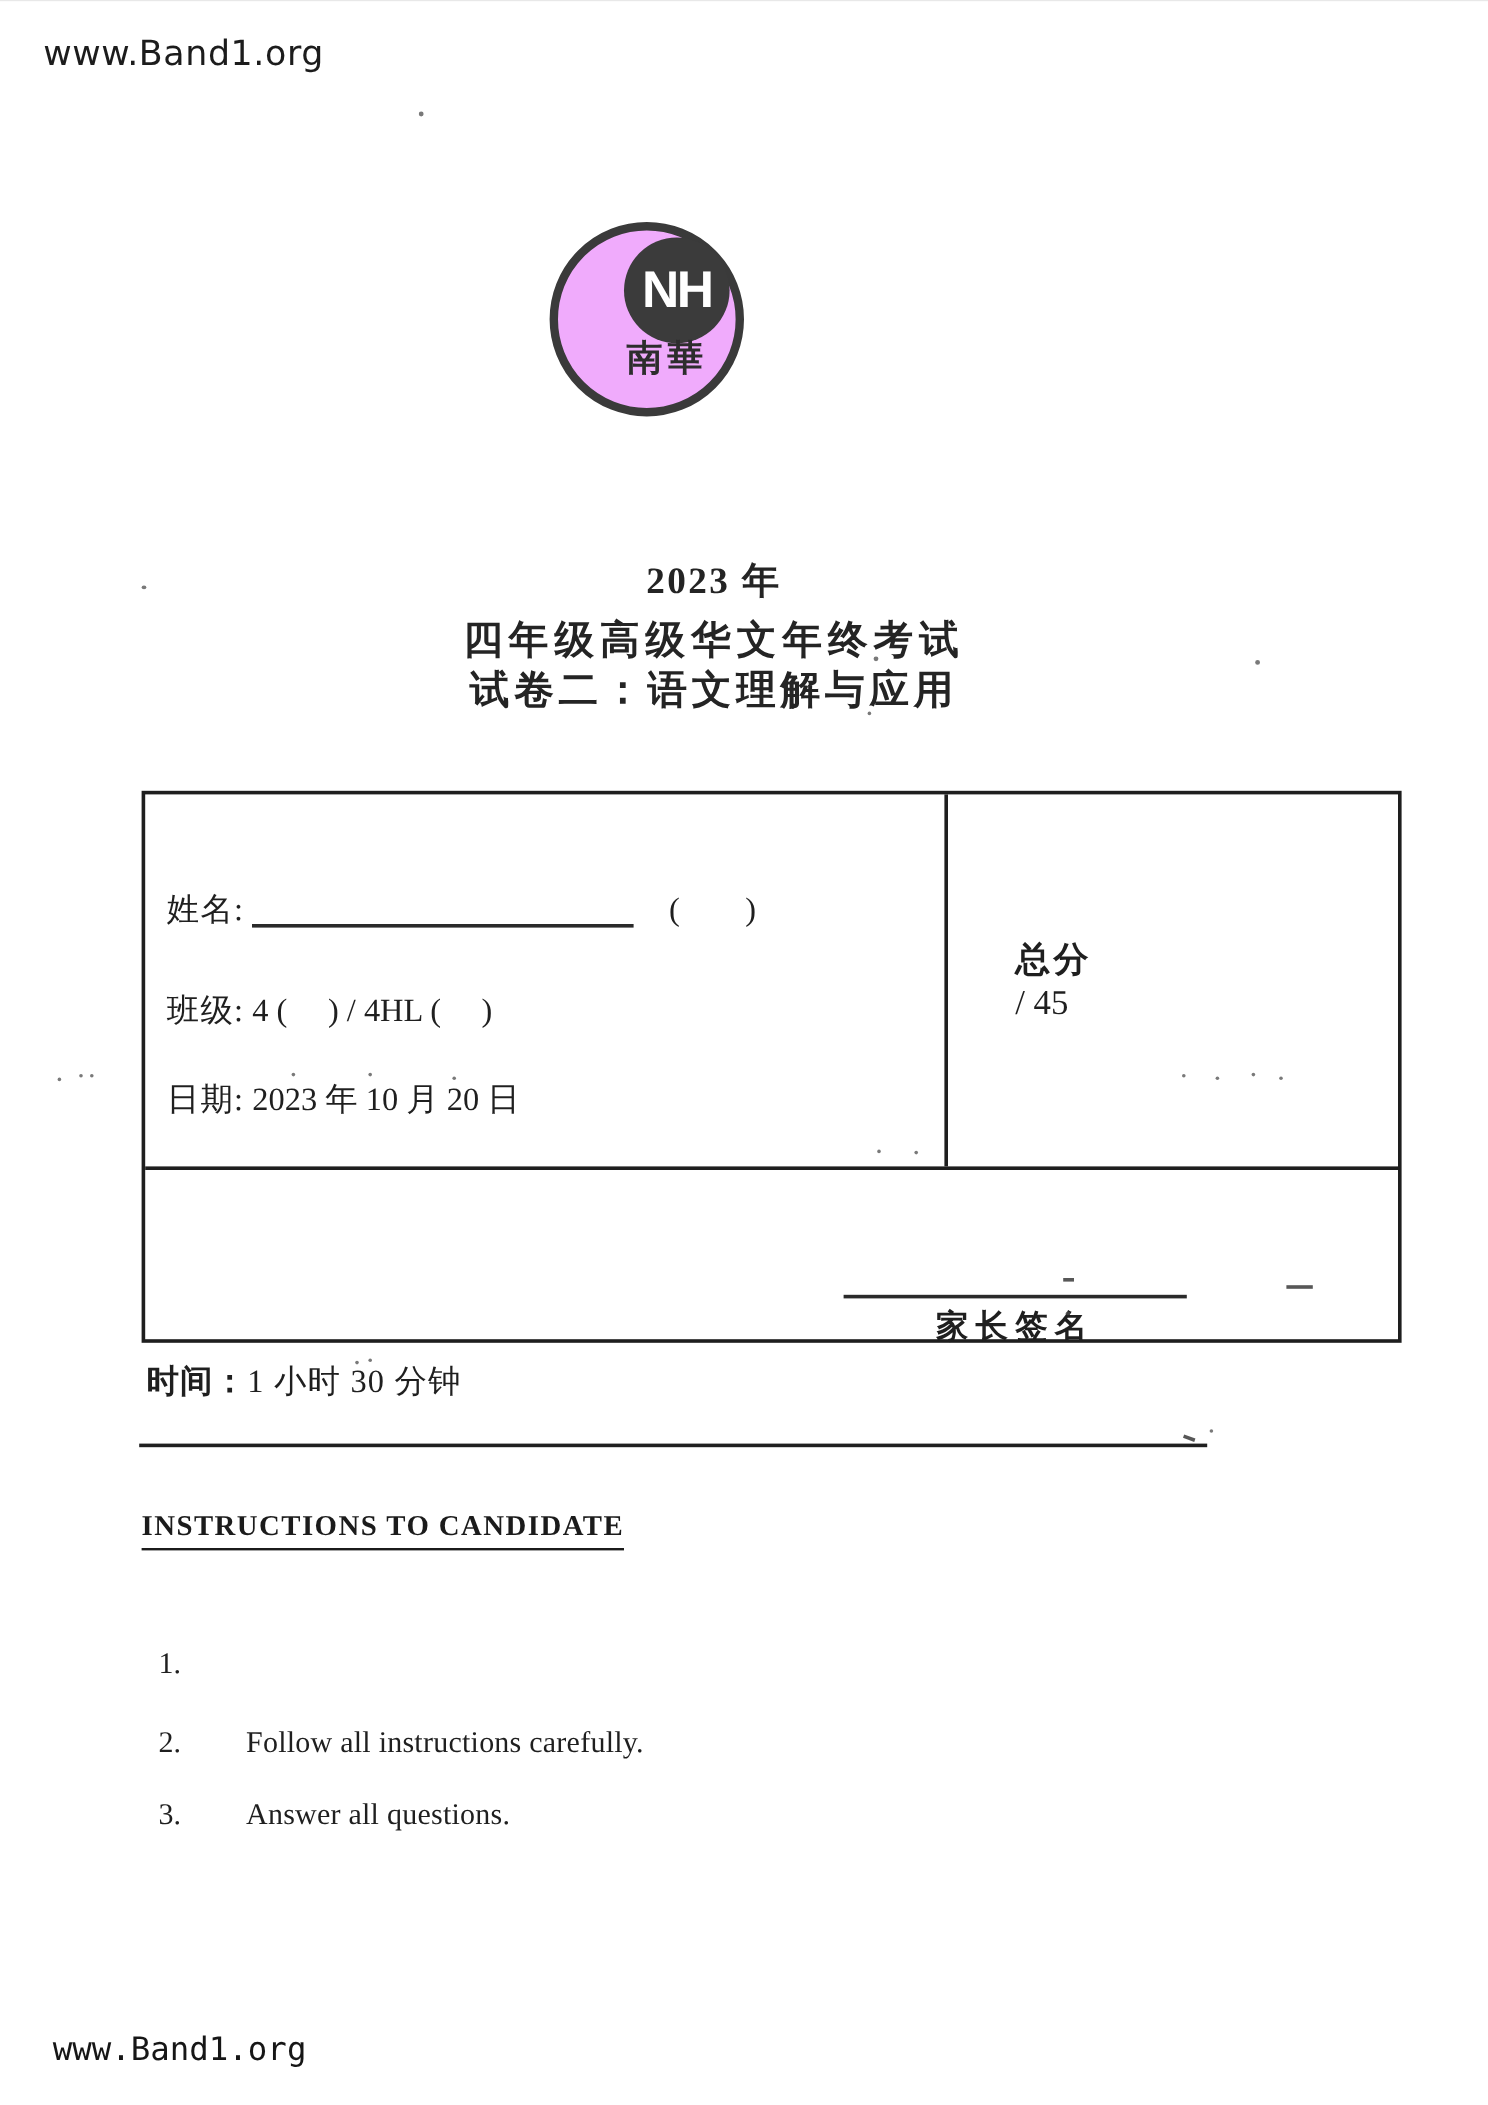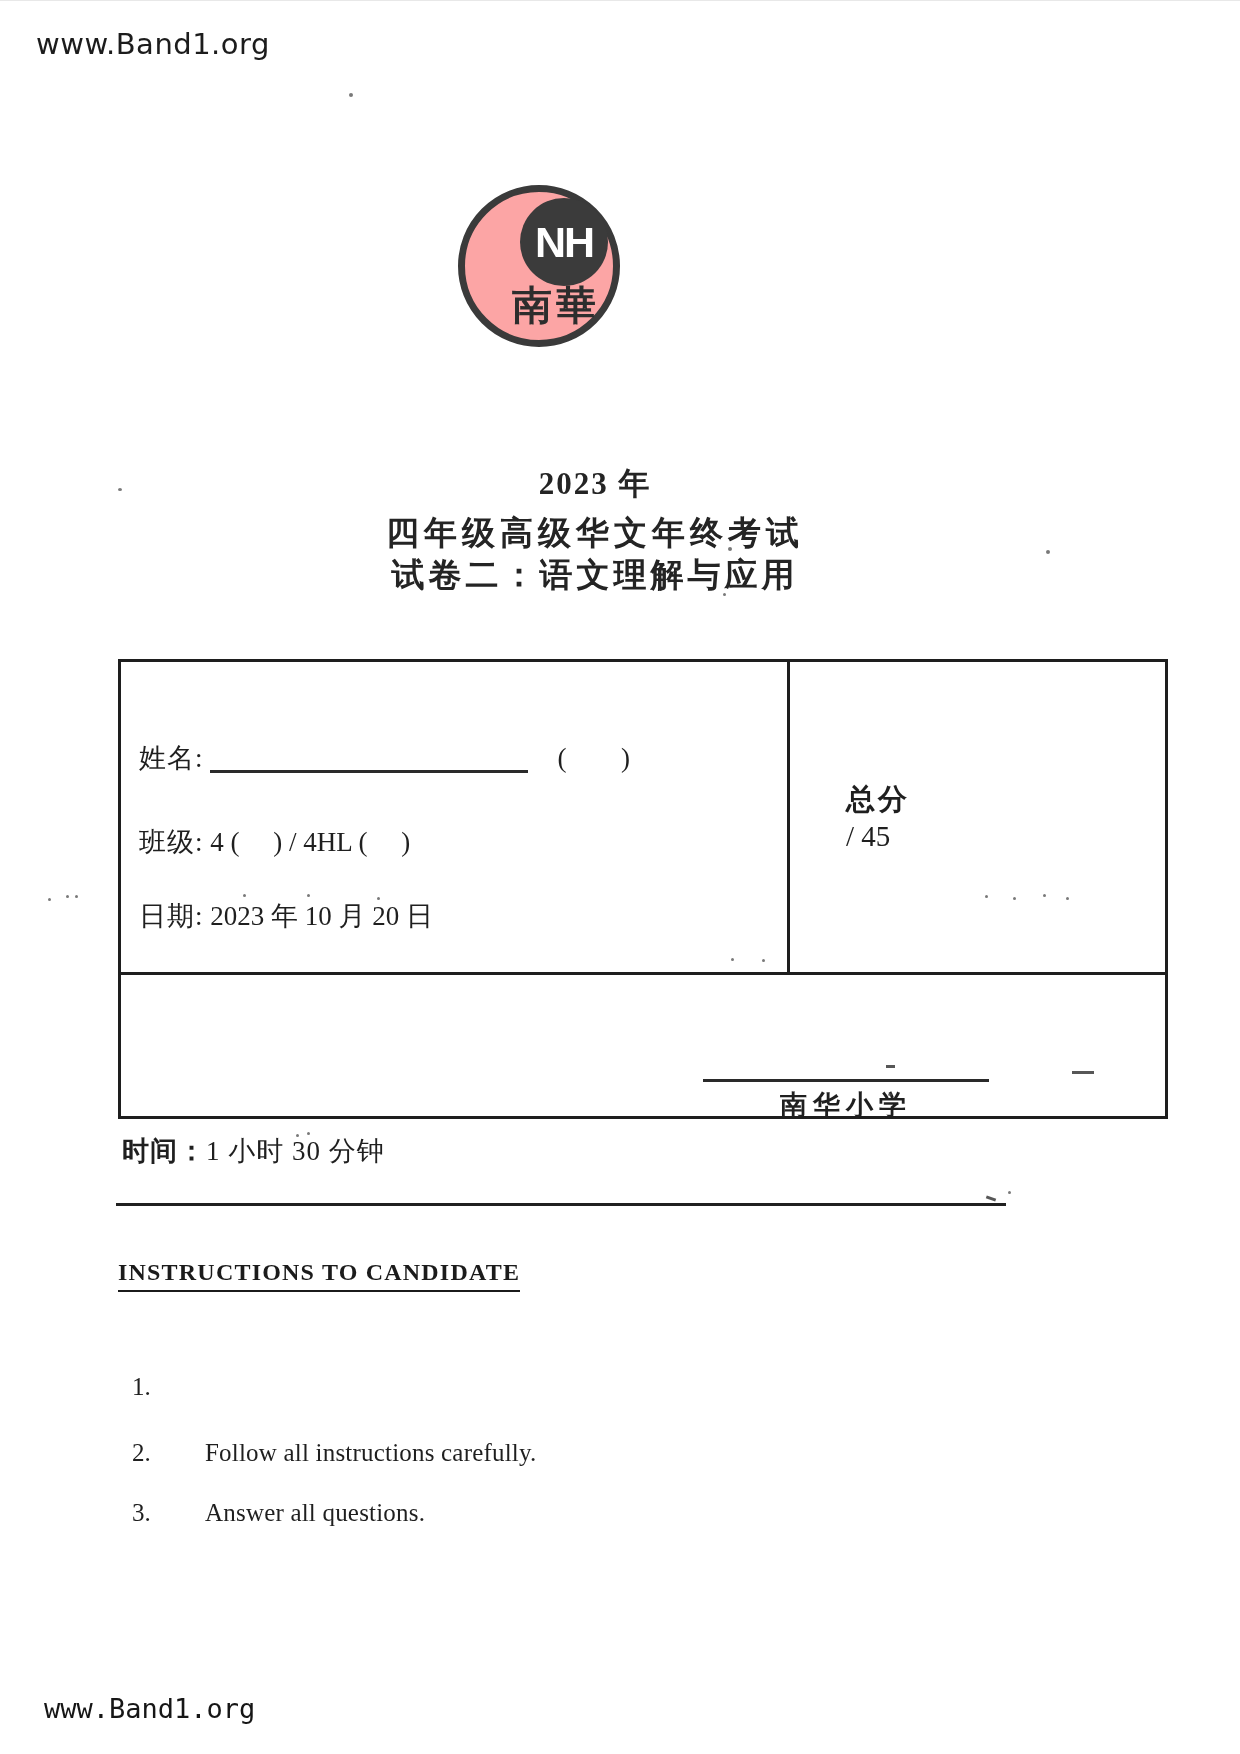--- a/index.html
+++ b/index.html
@@ -9,27 +9,27 @@
     font-family:"Liberation Serif","DejaVu Serif",serif;
     overflow:hidden;
   }
   
   .wm-top{position:absolute;left:36px;top:26px;font-family:"DejaVu Sans","Liberation Sans",sans-serif;
     font-size:29px;color:#1c1c1c;letter-spacing:0.5px;}
   .wm-bottom{position:absolute;left:44px;top:1692px;font-family:"DejaVu Sans Mono","Liberation Mono",monospace;
     font-size:27px;color:#161616;}
   
   .logo{position:absolute;left:458px;top:184px;width:162px;height:162px;
-    border:7px solid #3a3a3a;border-radius:50%;box-sizing:border-box;background:#fca5a5;}
+    border:7px solid #3a3a3a;border-radius:50%;box-sizing:border-box;background:#f0abfc;}
   .logo-inner{position:absolute;left:55px;top:6px;width:88px;height:88px;border-radius:50%;
     background:#3b3b3b;display:flex;align-items:center;justify-content:center;}
   .logo-inner span{color:#ffffff;font-family:"Liberation Sans","DejaVu Sans",sans-serif;
     font-weight:bold;font-size:43px;letter-spacing:-2px;}
   .logo-cn{position:absolute;left:28px;top:86px;width:126px;text-align:center;
-    font-weight:bold;font-size:40px;color:#2d2d2d;letter-spacing:4px;white-space:nowrap;}
+    font-weight:bold;font-size:30px;color:#2d2d2d;letter-spacing:4px;white-space:nowrap;}
   
   .hline{position:absolute;left:0;width:1190px;text-align:center;color:#242424;}
   .h-school{top:405px;font-size:31px;font-weight:600;letter-spacing:6px;}
   .h-year{top:462px;font-size:31px;font-weight:600;letter-spacing:2px;}
   .h-exam{top:510px;font-size:33px;font-weight:600;letter-spacing:5px;}
   .h-paper{top:552px;font-size:33px;font-weight:600;letter-spacing:4px;}
   
   .tbl{position:absolute;left:118px;top:658px;width:1050px;height:460px;
     border:3px solid #1e1e1e;box-sizing:border-box;}
   .tbl .vline{position:absolute;left:666px;top:0;width:3px;height:310px;background:#1e1e1e;}
@@ -101,21 +101,21 @@
 
     <div class="cell-right">
       <div class="score-row">
         <span style="font-weight:600;letter-spacing:3px;">总分</span>
         <span>/ 45</span>
       </div>
     </div>
 
     <div class="cell-bottom">
       <div class="sig-line"></div>
-      <div class="sig-label">南华小学</div>
+      <div class="sig-label">家长签名</div>
     </div>
   </div>
 
   <div class="duration">
     <span style="font-weight:600;">时间：</span><span>1 小时 30 分钟</span>
   </div>
 
   <div class="rule"></div>
 
   <div class="inst-head">INSTRUCTIONS TO CANDIDATE</div>

